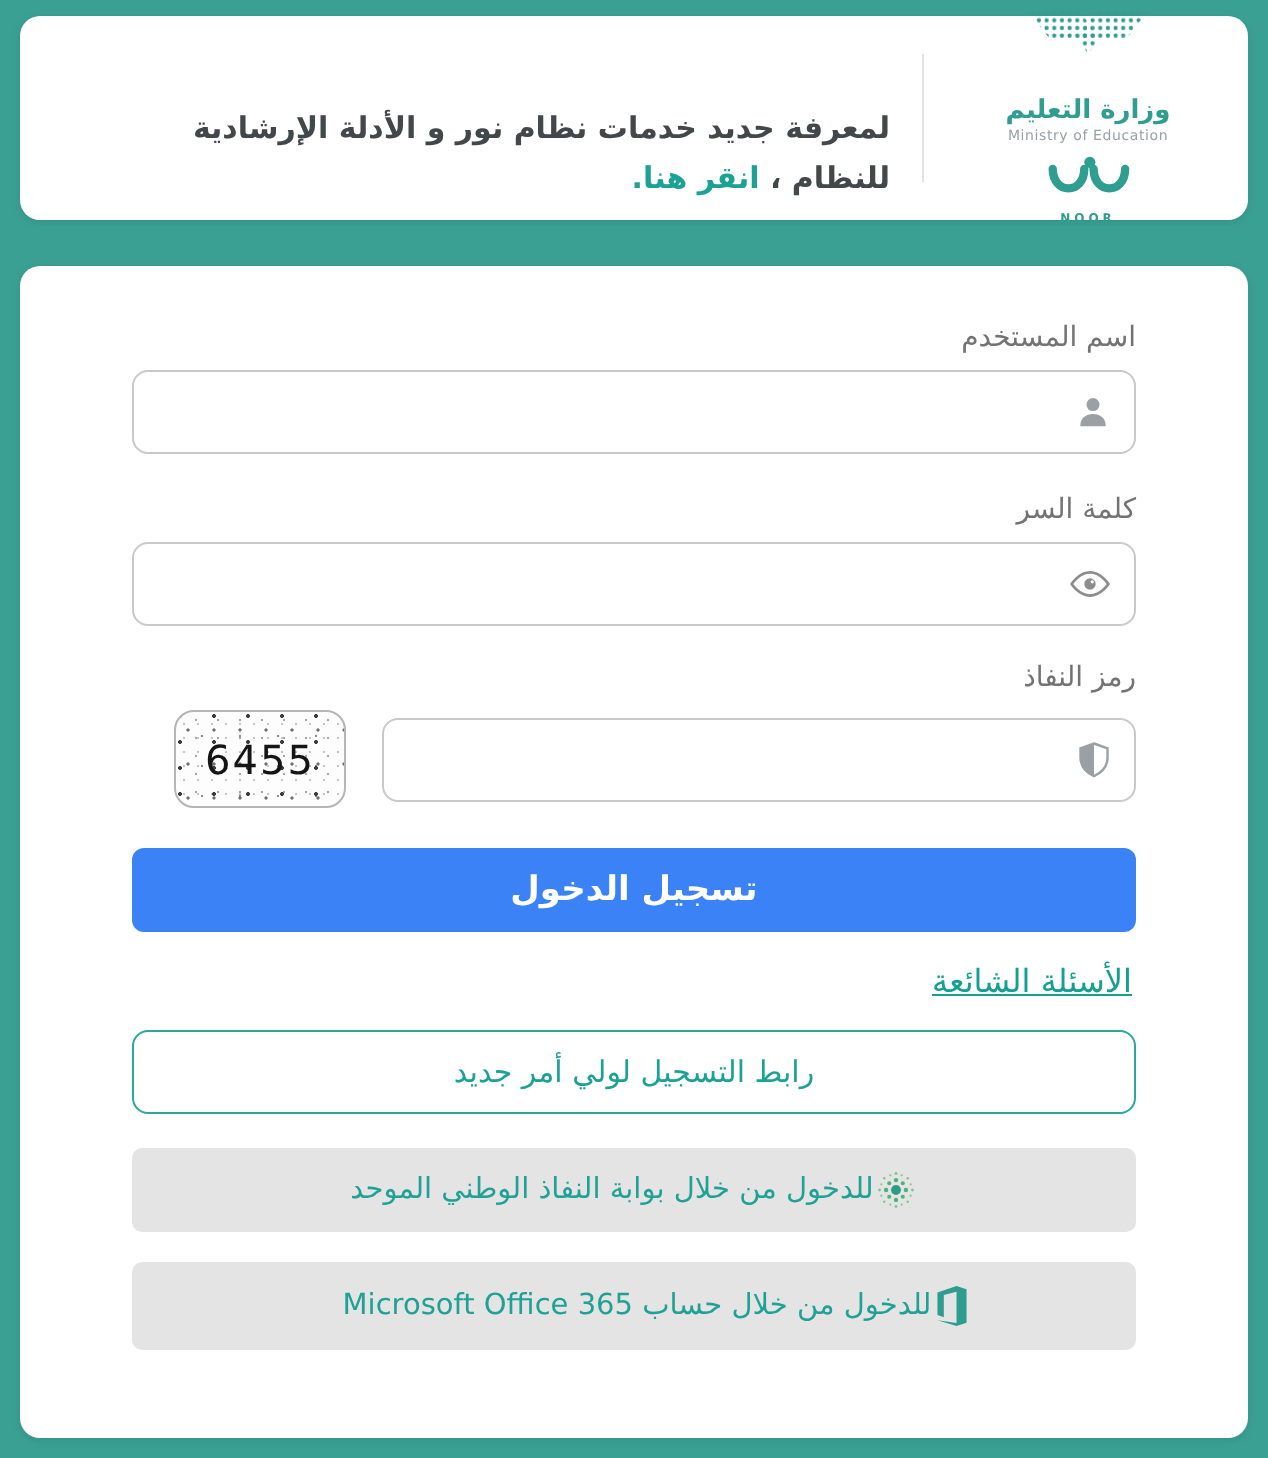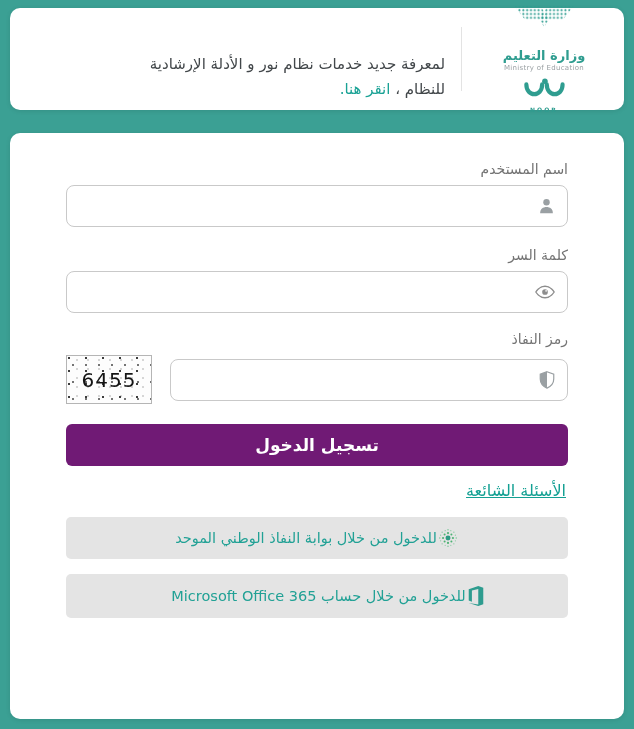--- a/index.html
+++ b/index.html
@@ -28,21 +28,21 @@
     display:flex; flex-direction:column; align-items:center;
     line-height:1;
   }
   .ministry-title { color:#2f9d90; font-weight:bold; font-size:13px; margin-top:18px; }
   .ministry-sub { color:#9aa0a3; font-size:7px; margin-top:3px; letter-spacing:0.3px; }
   .noor-label { color:#2f9d90; font-size:6px; letter-spacing:2px; margin-top:1px; font-weight:bold; }
   .v-divider { width:1px; height:64px; background:#e3e3e3; margin:0 16px; flex:0 0 1px; }
   .announcement {
     flex:1;
     text-align:right;
-    font-size:15px; font-weight:normal;
+    font-size:15px; font-weight:bold;
     color:#42474a;
     line-height:1.7;
     padding-left:8px;
     margin-top:36px;
   }
   .announcement a { color:#1aa295; text-decoration:none; cursor:pointer; }
   
   .main-card { padding:28px 56px 26px; min-height:586px; }
   .field-label {
     display:block; text-align:right;
@@ -62,36 +62,37 @@
     position:absolute; right:12px; top:50%;
     transform:translateY(-50%);
     display:flex; align-items:center;
   }
   .mt20 { margin-top:20px; }
   .mt18 { margin-top:18px; }
   .captcha-row { display:flex; align-items:center; gap:18px; margin-top:1px; }
   .captcha-row .input-wrap { flex:1; }
   .captcha-box {
     flex:0 0 84px; width:84px; height:47px;
-    border:1px solid #b5b5b5; border-radius:0;
+    border:1px solid #b5b5b5; border-radius:10px;
     display:flex; align-items:center; justify-content:center;
     font-size:20px; color:#151515; letter-spacing:1px;
     background-color:#fdfdfd;
     background-image:
       radial-gradient(circle at 2px 2px,  #3c3c3c 0.9px, transparent 1.1px),
       radial-gradient(circle at 6px 9px,  #6f6f6f 0.7px, transparent 0.9px),
       radial-gradient(circle at 10px 4px, #a8a8a8 0.6px, transparent 0.8px),
       radial-gradient(circle at 13px 12px,#8a8a8a 0.5px, transparent 0.7px),
       radial-gradient(circle at 4px 6px,  #c5c5c5 0.5px, transparent 0.7px);
     background-size:17px 13px, 13px 17px, 11px 9px, 19px 15px, 7px 7px;
+    margin-left:21px;
   }
   .login-btn {
     width:100%; height:42px;
     margin-top:20px;
-    background:#701a75; color:#ffffff;
+    background:#3b82f6; color:#ffffff;
     border:none; border-radius:6px;
     font-size:17px; font-weight:bold;
     font-family:"DejaVu Sans", sans-serif;
     cursor:pointer;
   }
   .links-row {
     display:flex; justify-content:space-between; align-items:center;
     margin-top:15px; padding:0 2px;
   }
   .links-row a {
@@ -195,20 +196,21 @@
       </div>
       <div class="captcha-box">6455</div>
     </div>
 
     <button class="login-btn">تسجيل الدخول</button>
 
     <div class="links-row">
       <a>الأسئلة الشائعة</a>
     </div>
 
+    <button class="register-btn">رابط التسجيل لولي أمر جديد</button>
 
     <button class="gray-btn nafath-btn">
       <span style="display:flex;">
         <svg width="22" height="22" viewBox="0 0 24 24">
           <circle cx="12" cy="12" r="2.7" fill="#2e9c84"></circle>
           <g fill="#4db374">
             <circle cx="12" cy="6.6" r="1.2"></circle>
               <circle cx="12" cy="17.4" r="1.2"></circle>
             <circle cx="6.6" cy="12" r="1.2"></circle>
               <circle cx="17.4" cy="12" r="1.2"></circle>

